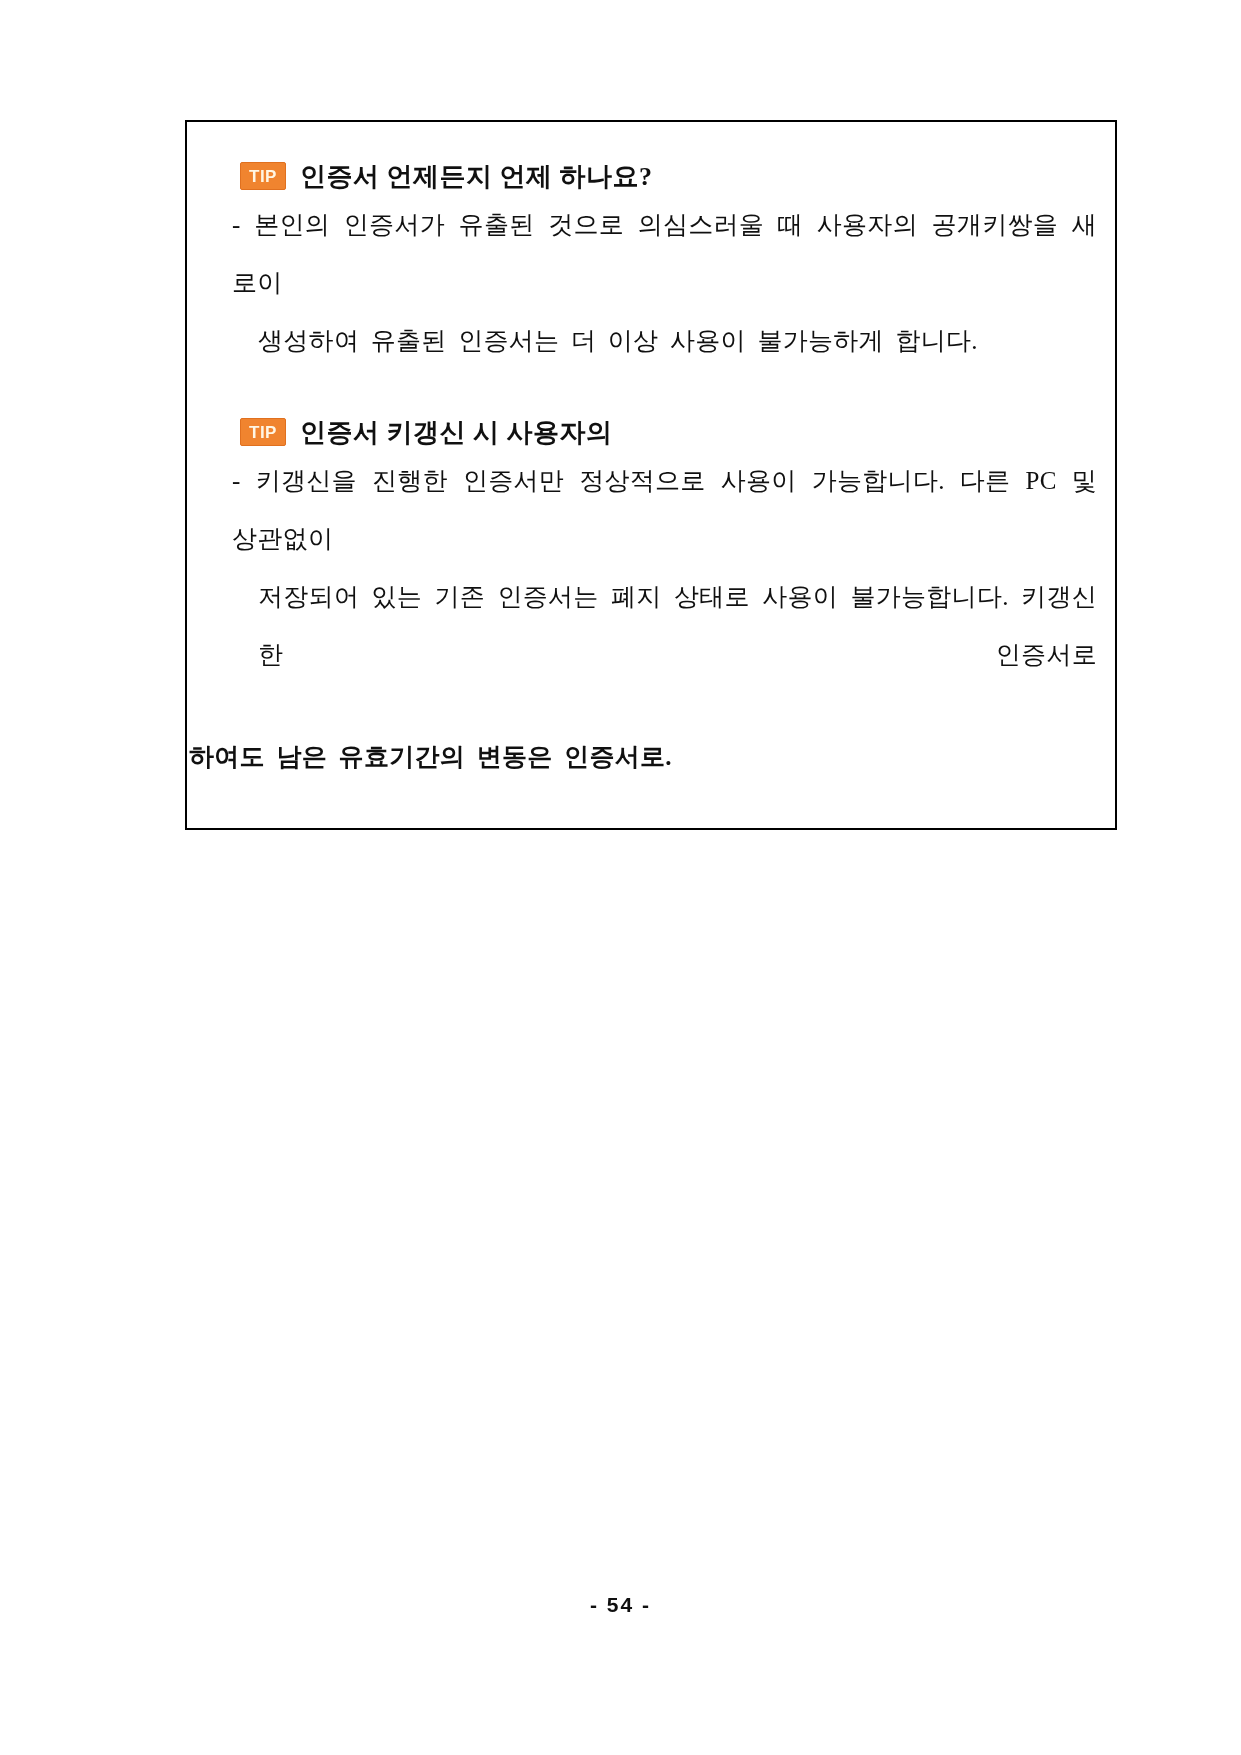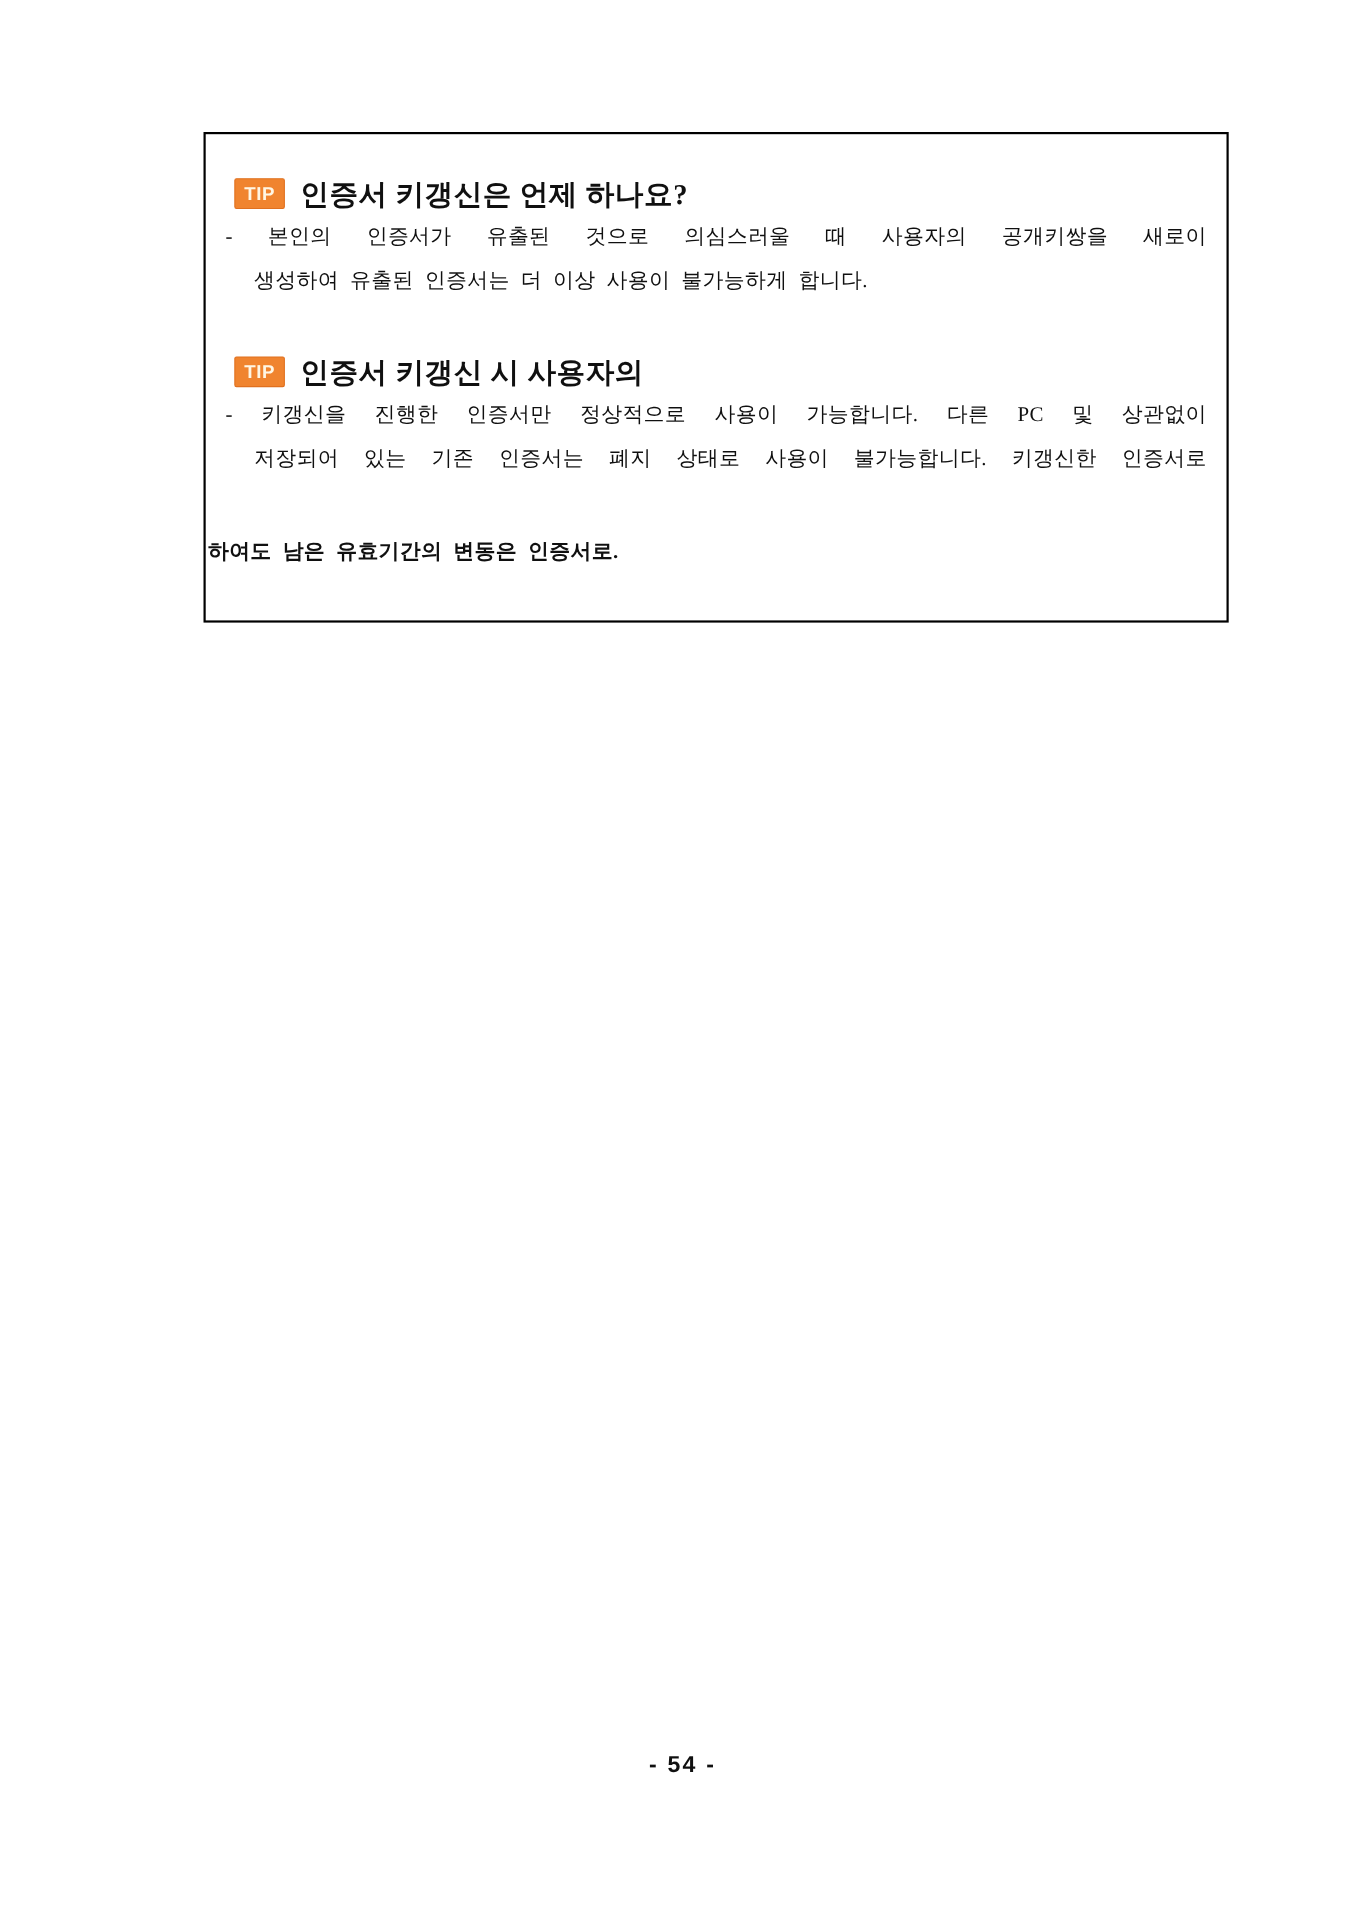--- a/index.html
+++ b/index.html
@@ -19,21 +19,21 @@
   .tip-box {
     position: absolute;
     left: 185px;
     top: 120px;
     width: 932px;
     box-sizing: border-box;
     border: 2px solid #000000;
     padding: 34px 18px 42px 0;
     background: #ffffff;
   }
-  .section { margin: 0; }
+  .section { margin: 0; padding-left: 27px; }
   .section.second { margin-top: 42px; }
   .note { margin-top: 44px; }
 
   .title-row {
     display: flex;
     align-items: center;
     gap: 14px;
     padding-left: 26px;
     height: 40px;
   }
@@ -49,22 +49,22 @@
     line-height: 1;
     padding: 5px 8px 4px 8px;
     letter-spacing: 0.5px;
   }
   .title-text {
     font-size: 26px;
     font-weight: bold;
     letter-spacing: 0.5px;
   }
   .line {
-    font-size: 19px;
-    line-height: 40px;
+    font-size: 25px;
+    line-height: 58px;
     letter-spacing: 0.3px;
     word-spacing: 5px;
     white-space: nowrap;
   }
   .bullet { padding-left: 18px; }
   .cont   { padding-left: 44px; }
   .full {
     white-space: normal;
     text-align: justify;
     text-align-last: justify;
@@ -88,21 +88,21 @@
 </head>
 <body>
 
 <div class="page">
 
   <div class="tip-box">
 
     <div class="section">
       <div class="title-row">
         <span class="tip-badge">TIP</span>
-        <span class="title-text">인증서 키갱신은 언제 하나요?</span>
+        <span class="title-text">인증서 언제든지 언제 하나요?</span>
       </div>
       <div class="line bullet full">- 본인의 인증서가 유출된 것으로 의심스러울 때 사용자의 공개키쌍을 새로이</div>
       <div class="line cont">생성하여 유출된 인증서는 더 이상 사용이 불가능하게 합니다.</div>
     </div>
 
     <div class="section second">
       <div class="title-row">
         <span class="tip-badge">TIP</span>
         <span class="title-text">인증서 키갱신 시 사용자의</span>
       </div>

